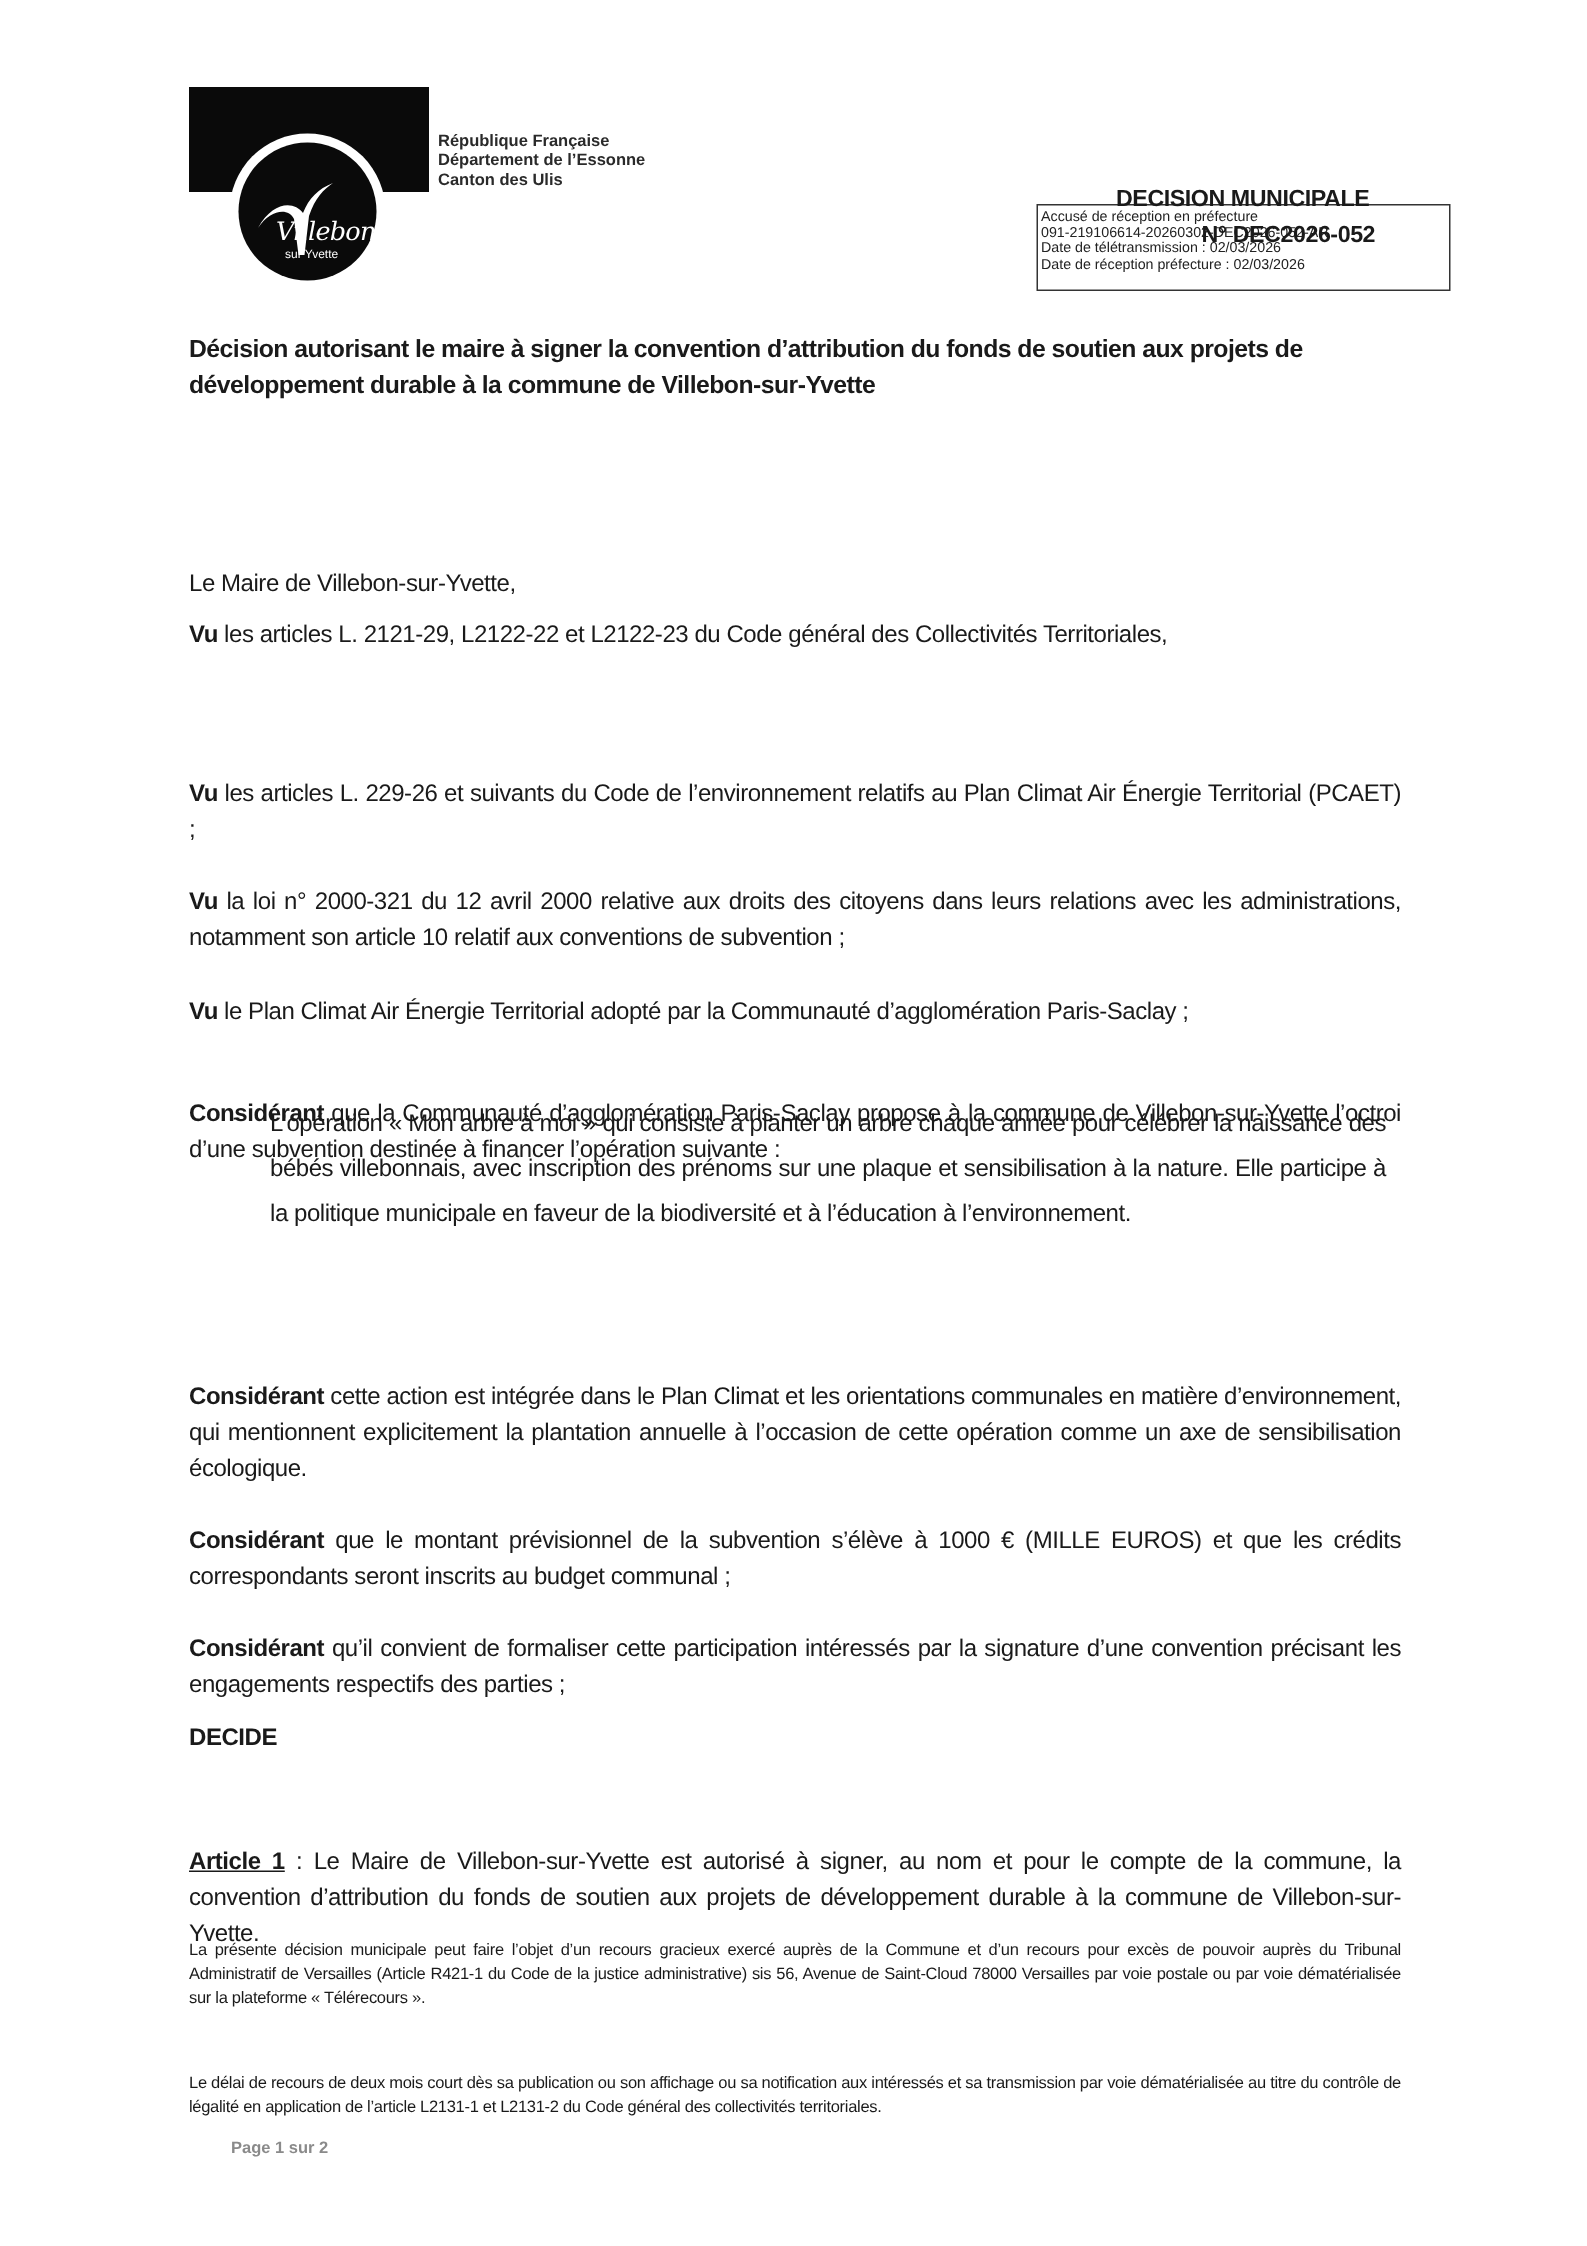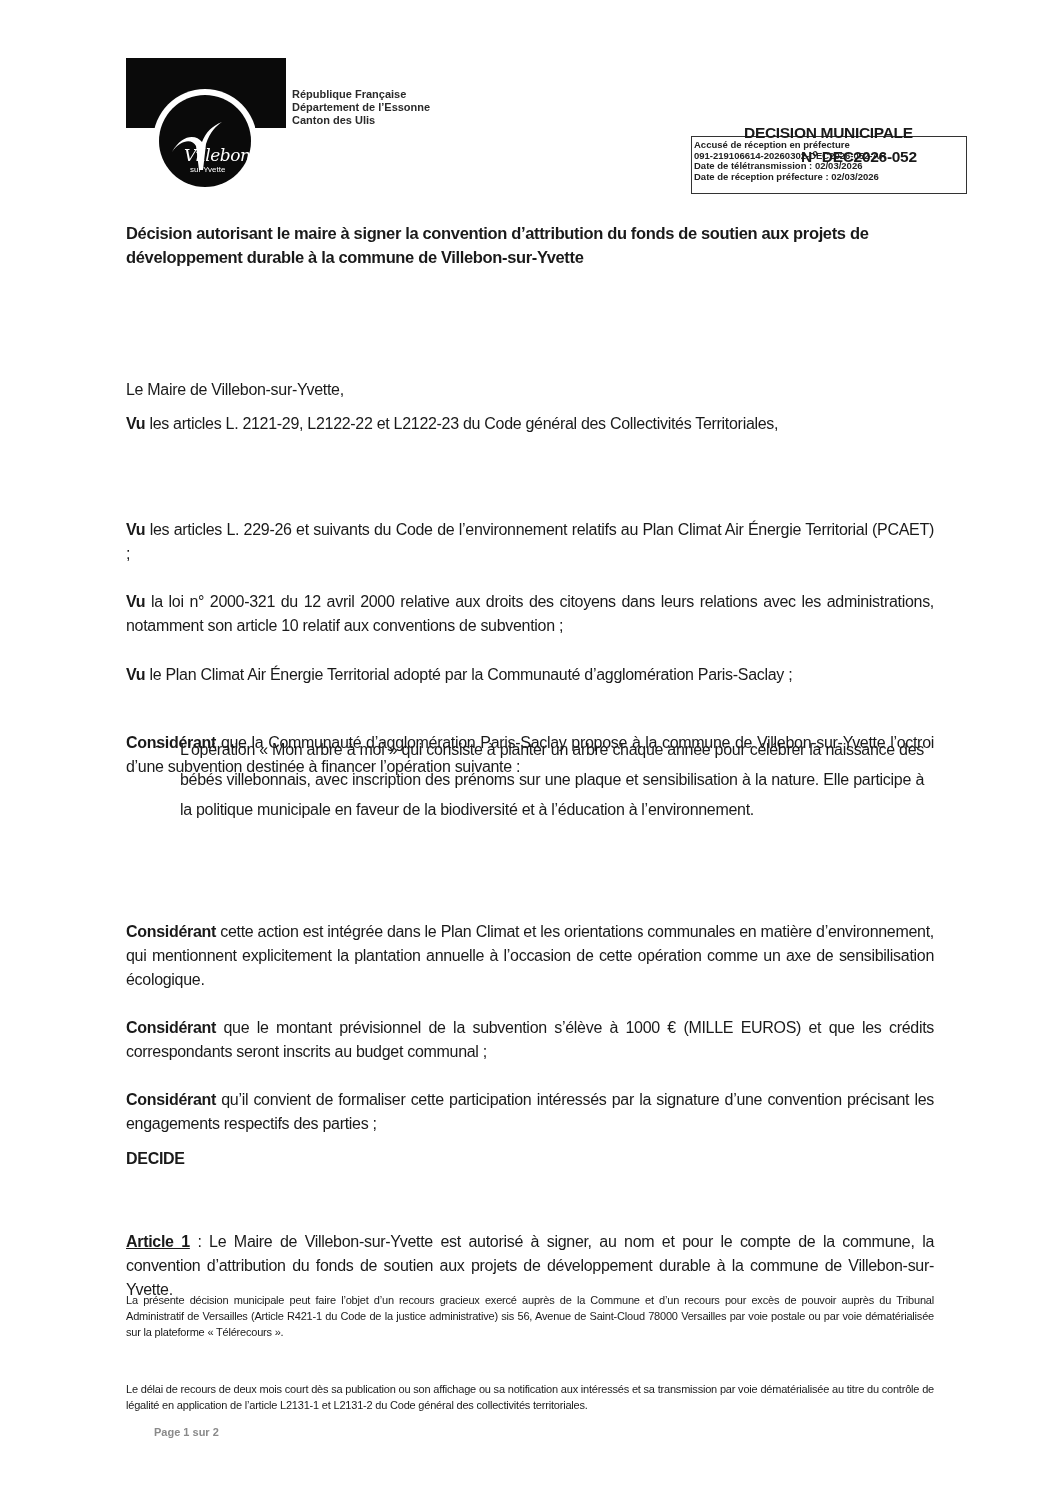--- a/index.html
+++ b/index.html
@@ -18,21 +18,21 @@
     .logo-swoosh { position: absolute; left: 40px; top: 60px; width: 60px; height: 60px; }
 
     .republic { position: absolute; left: 292px; top: 88px; font-size: 11px; font-weight: bold; line-height: 13px; color: #2a2a2a; }
     .republic div { white-space: nowrap; }
 
     
     .dec-title { position: absolute; left: 744px; top: 124px; font-size: 15.5px; font-weight: bold; white-space: nowrap; letter-spacing: -0.3px; }
     .dec-number { position: absolute; left: 801px; top: 148px; font-size: 15.5px; font-weight: bold; white-space: nowrap; letter-spacing: -0.3px; }
 
     .stamp { position: absolute; left: 691px; top: 136px; width: 276px; height: 58px; border: 1px solid #333; box-sizing: border-box; }
-    .stamp-text { position: absolute; left: 694px; top: 140px; font-size: 9.5px; line-height: 10.5px; font-family: "Liberation Sans", sans-serif; color: #222; font-weight: bold; }
+    .stamp-text { position: absolute; left: 694px; top: 140px; font-size: 9.5px; line-height: 10.5px; font-family: "Liberation Sans", sans-serif; color: #222; }
     .stamp-text div { white-space: nowrap; }
 
     .main-title { position: absolute; left: 126px; top: 221px; width: 810px; font-size: 16.5px; font-weight: bold; line-height: 24px; letter-spacing: -0.35px; }
 
     .body { position: absolute; left: 126px; width: 808px; font-size: 16px; line-height: 24px; text-align: justify; letter-spacing: -0.3px; color: #1a1a1a; margin-top: 48px; }
     .body b { font-weight: bold; }
     .p-mayor { top: 330px; }
     .p-vu1 { top: 364px; }
     .p-vu2 { top: 398px; }
     .p-vu3 { top: 470px; }

